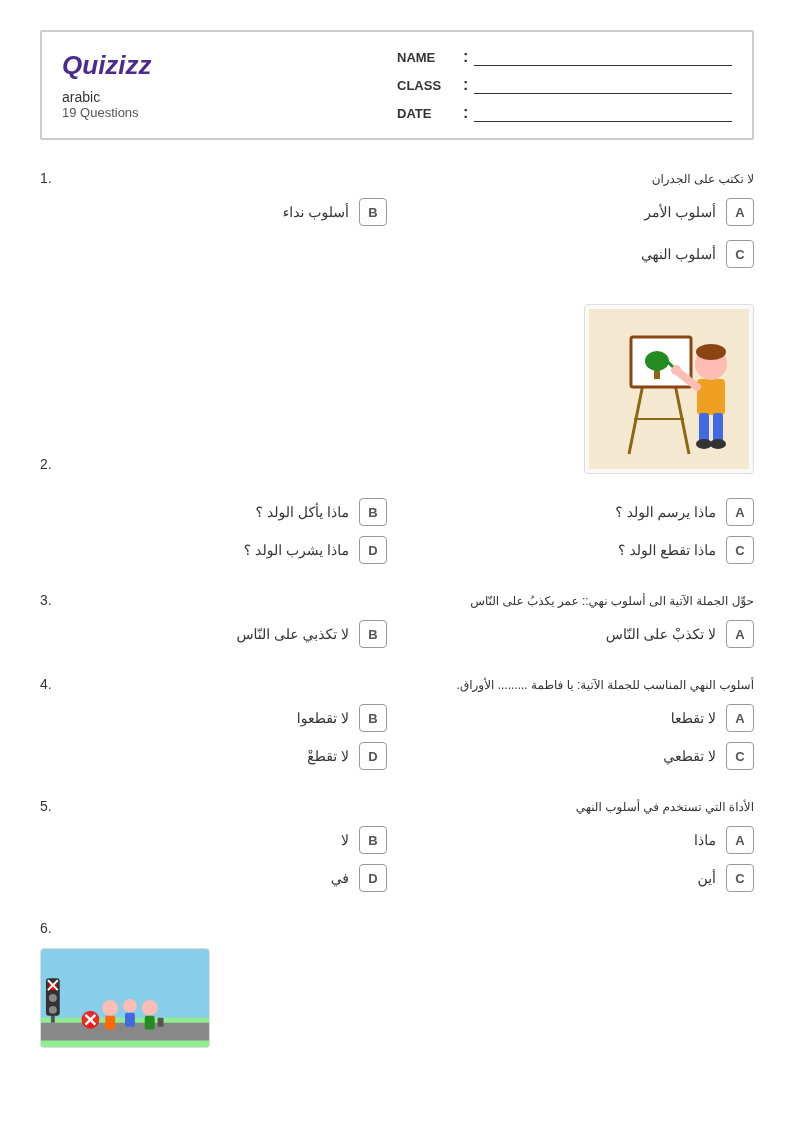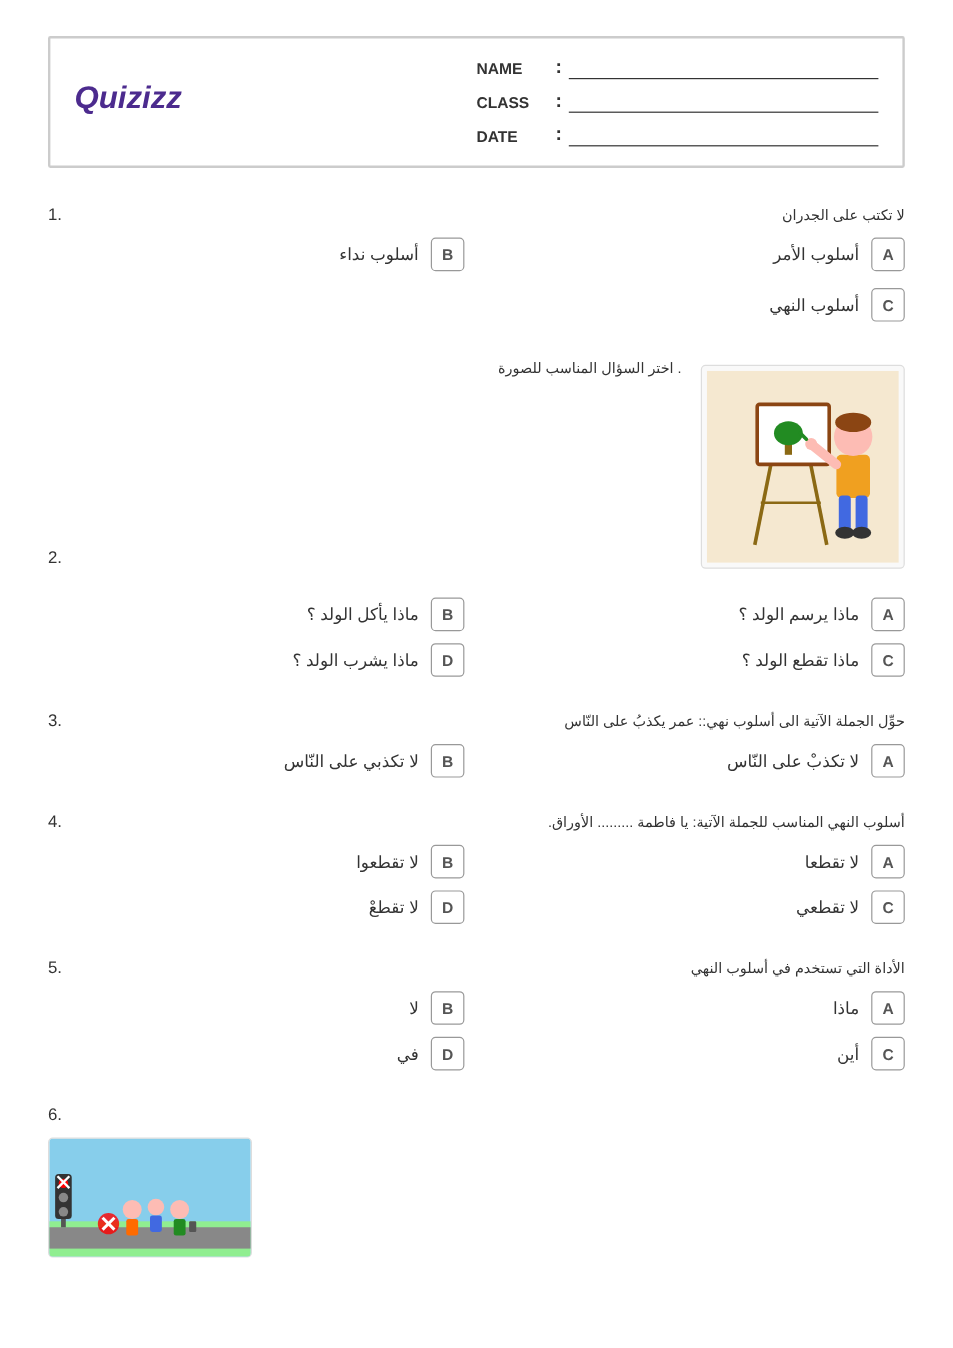--- a/index.html
+++ b/index.html
@@ -161,20 +161,22 @@
 </head>
 <body>
 
 <div class="page">
 
   <div class="header-card">
     <div class="header-left">
       <div class="quizizz-logo">
         <span class="logo-q">Q</span><span class="logo-u">u</span><span class="logo-i">i</span><span class="logo-z1">z</span><span class="logo-i2">i</span><span class="logo-z2">z</span><span class="logo-z3">z</span>
       </div>
+      <div class="quiz-title">arabic</div>
+      <div class="quiz-questions">19 Questions</div>
     </div>
     <div class="header-right">
       <div class="form-row">
         <span class="form-label">NAME</span>
         <span style="font-weight:bold;color:#333;">:</span>
         <div class="form-line"></div>
       </div>
       <div class="form-row">
         <span class="form-label">CLASS</span>
         <span style="font-weight:bold;color:#333;">:</span>
@@ -243,21 +245,20 @@
             <circle cx="87" cy="61" r="5" fill="#FDBCB4"></circle>
             <line x1="83" y1="57" x2="78" y2="52" stroke="#228B22" stroke-width="3" stroke-linecap="round"></line>
 
             <rect x="110" y="104" width="10" height="30" fill="#4169E1" rx="3"></rect>
             <rect x="124" y="104" width="10" height="30" fill="#4169E1" rx="3"></rect>
 
             <ellipse cx="115" cy="135" rx="8" ry="5" fill="#333"></ellipse>
             <ellipse cx="129" cy="135" rx="8" ry="5" fill="#333"></ellipse>
           </svg>
         </div>
-        <span class="question-text" style="padding-top:4px;">. اختر السؤال المناسب للصورة</span>
       </div>
     </div>
     <div class="options-grid">
       <div class="option">
         <div class="option-letter">A</div>
         <span class="option-text">ماذا يرسم الولد ؟</span>
       </div>
       <div class="option">
         <div class="option-letter">B</div>
         <span class="option-text">ماذا يأكل الولد ؟</span>

